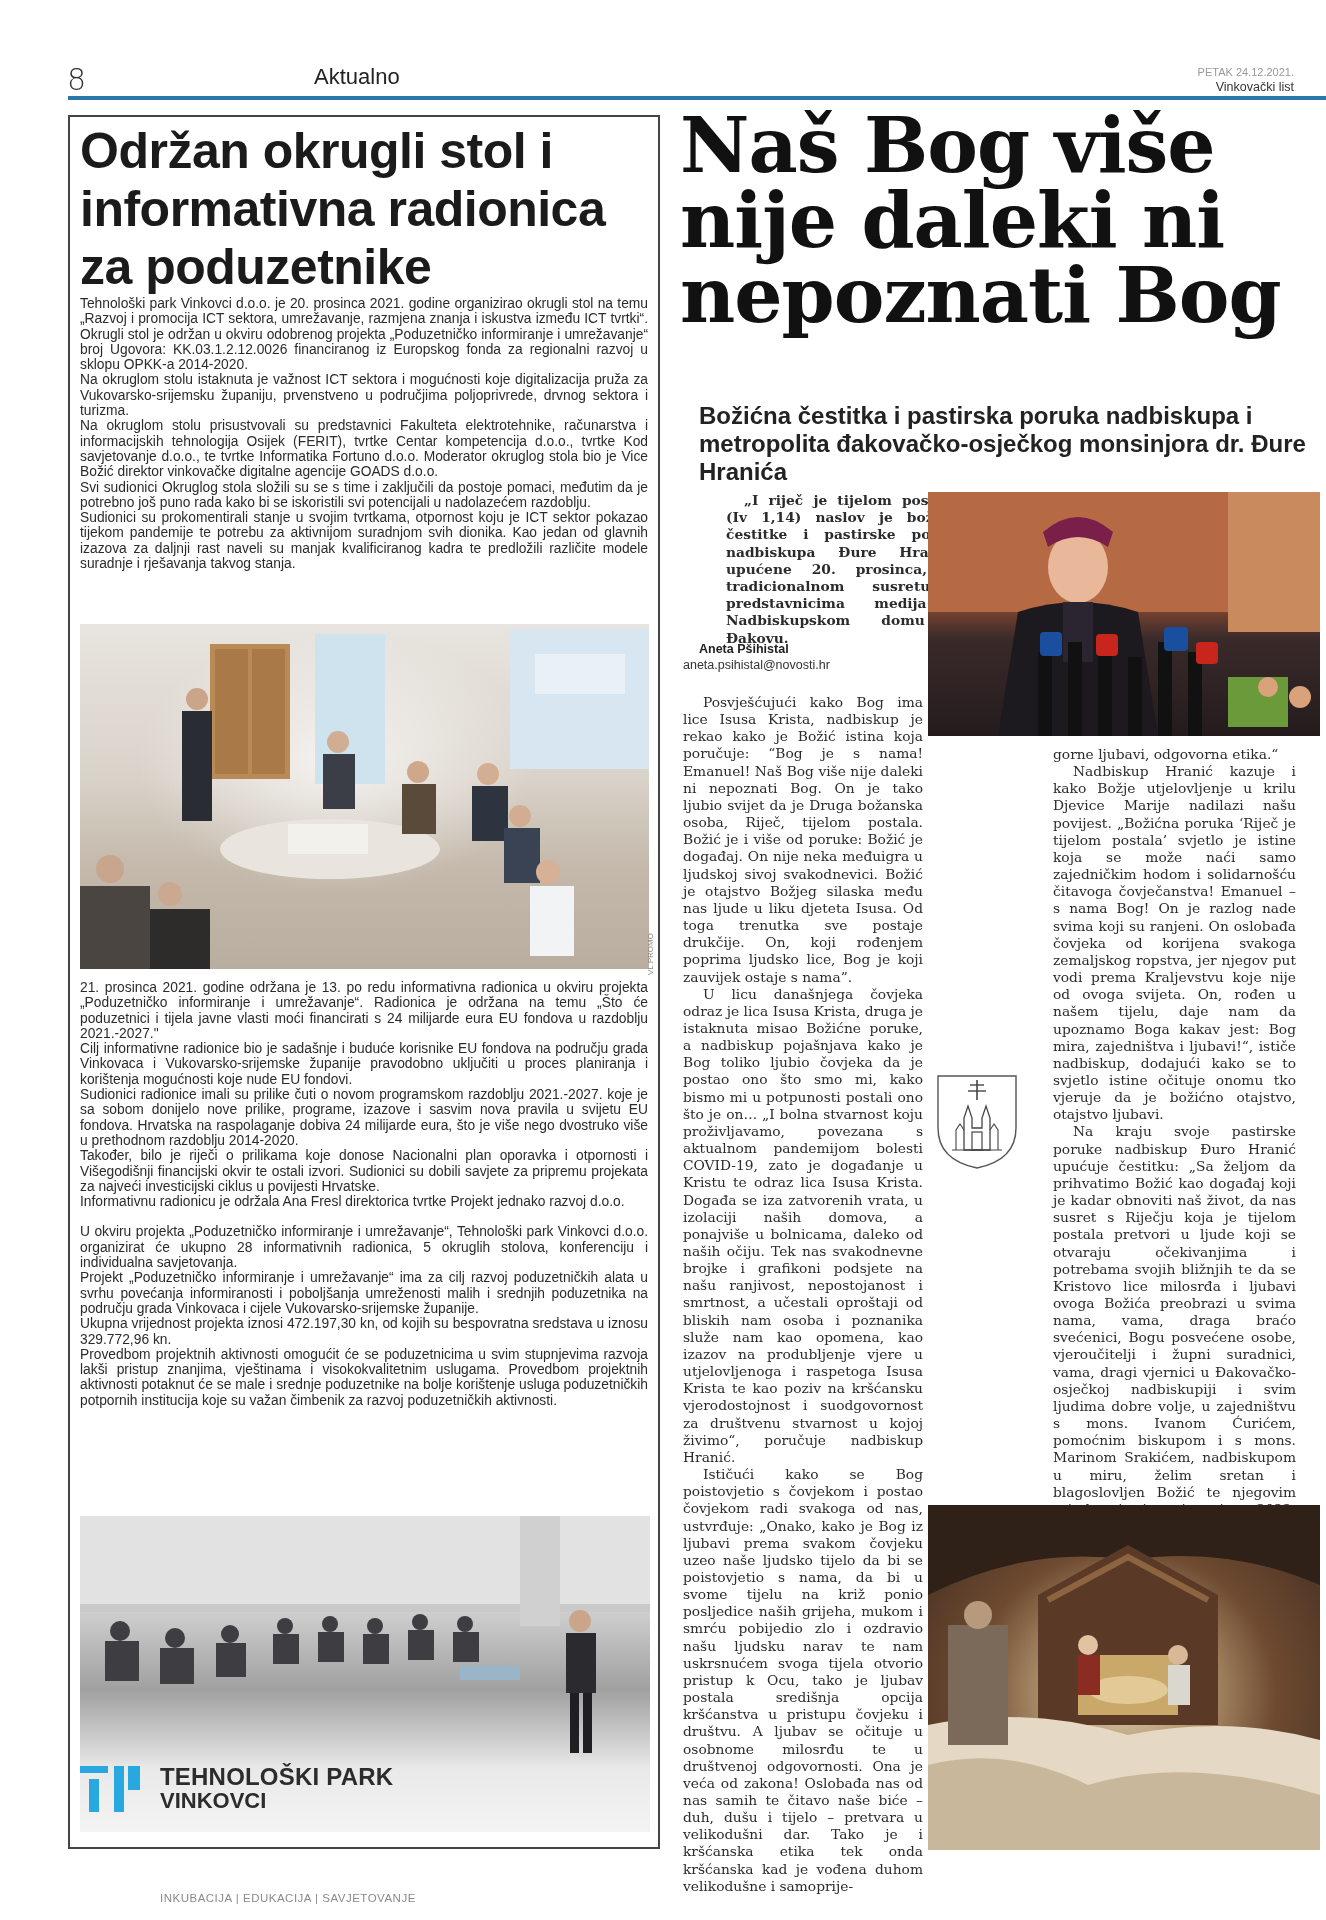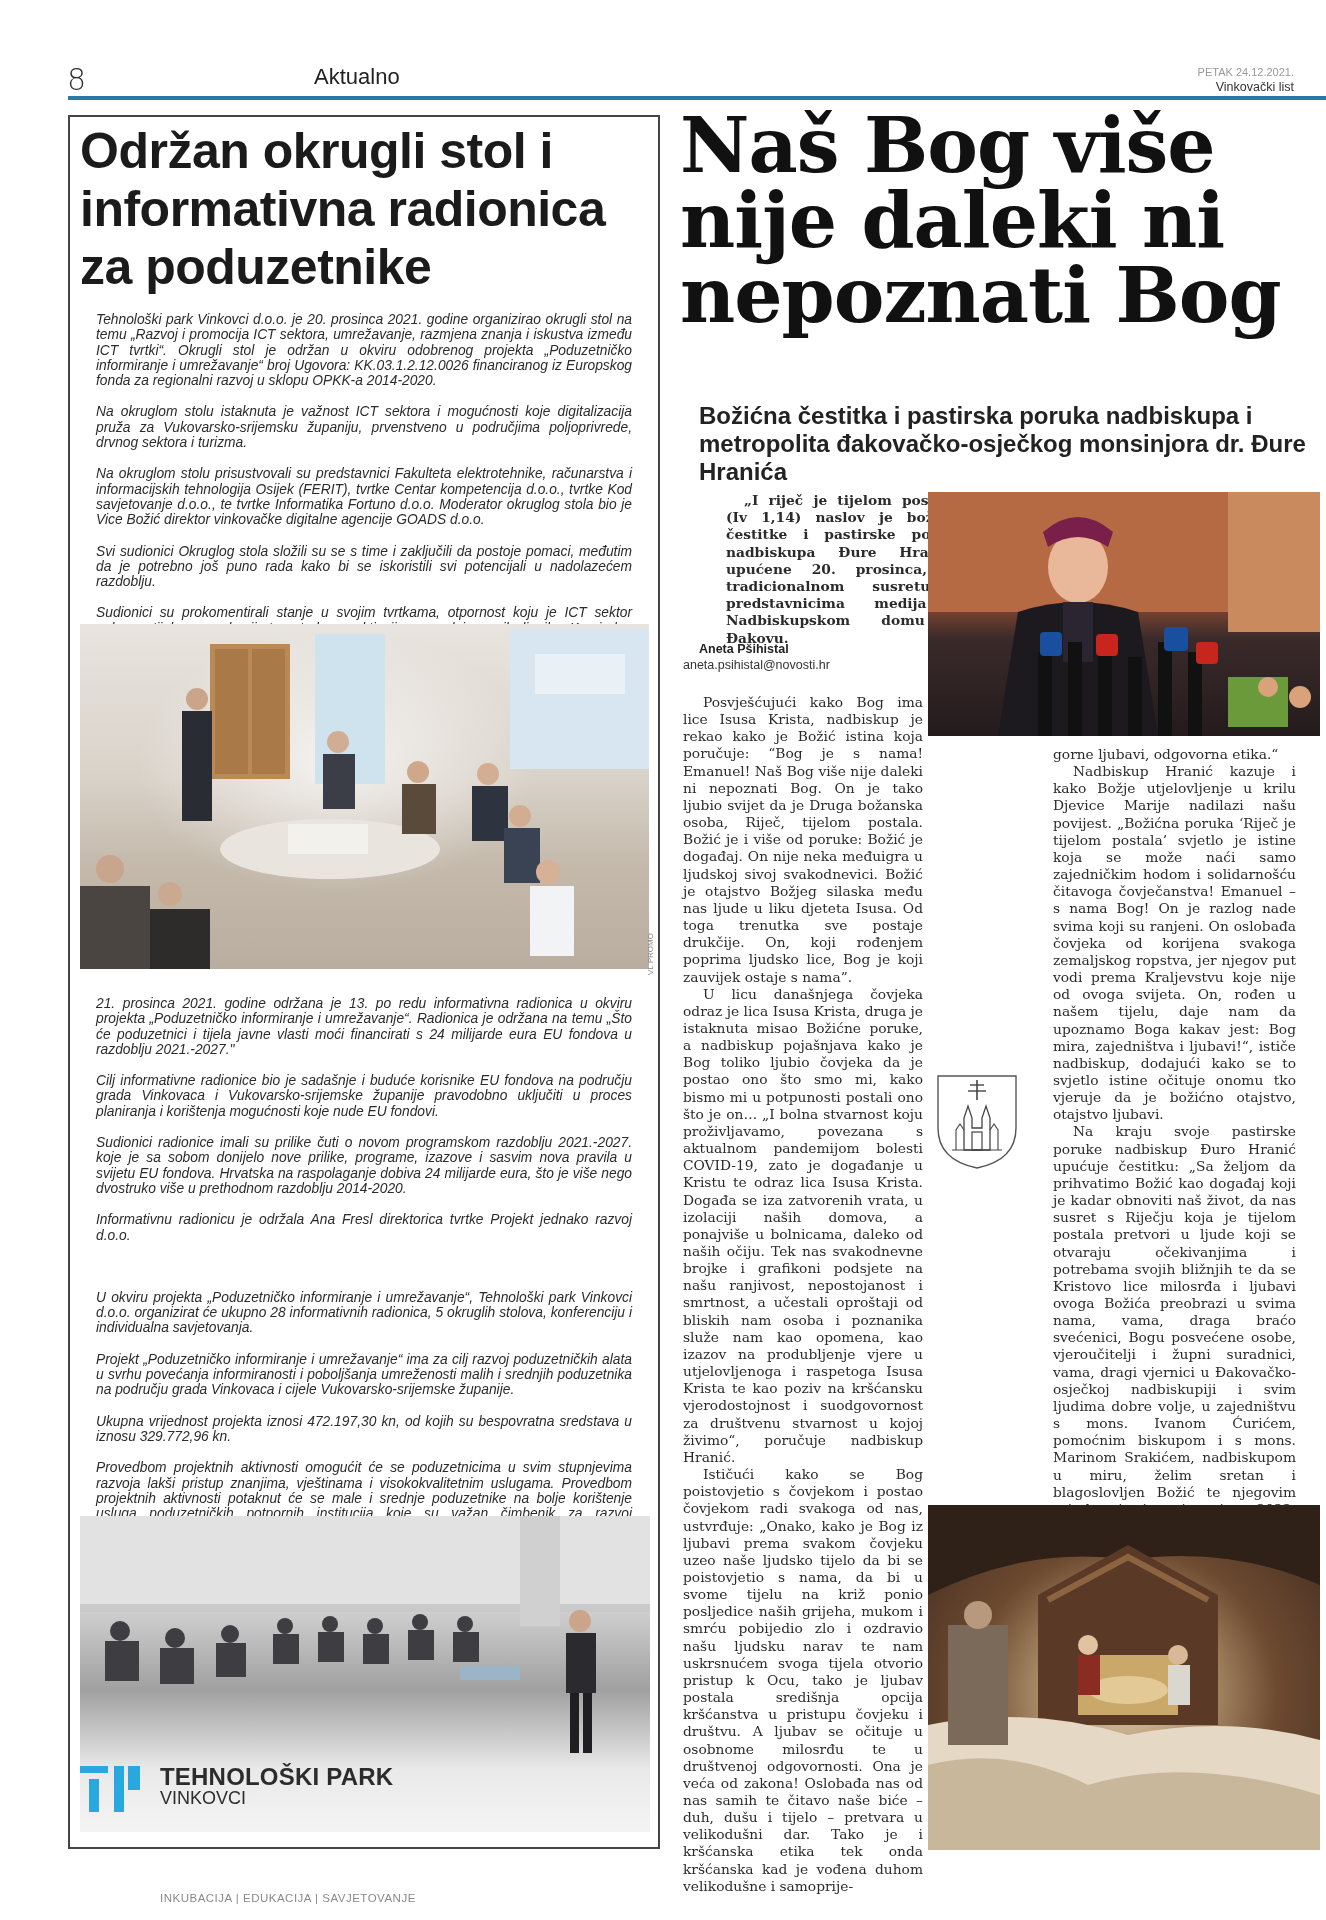--- a/index.html
+++ b/index.html
@@ -12,36 +12,36 @@
   #page-number { left: 67px; top: 62px; font-size: 30px; font-family: "DejaVu Sans", sans-serif; font-weight: 200; color: #333; }
   #section-name { left: 314px; top: 64px; font-size: 22px; color: #222; }
   #header-date { right: 32px; top: 66px; font-size: 11px; color: #999; text-align: right; }
   #header-paper { right: 32px; top: 80px; font-size: 12.5px; color: #333; text-align: right; }
   #header-rule { left: 68px; top: 96px; width: 1258px; height: 4px; background: #2a78a8; }
 
   
   #left-box { left: 68px; top: 115px; width: 592px; height: 1734px; border: 2px solid #444; box-sizing: border-box; }
   #left-title { left: 80px; top: 122px; width: 580px; font-size: 50px; line-height: 58px; font-weight: bold; color: #1b1b1b; letter-spacing: -0.5px; }
   .lbody { font-size: 13.8px; line-height: 15.3px; color: #2b2b2b; text-align: justify; }
-  .lbody p { margin: 16px; font-style: italic; }
+  .lbody p { margin: 0; }
   #left-body-1 { left: 80px; top: 296px; width: 568px; }
   #left-body-2 { left: 80px; top: 980px; width: 568px; }
   .photo { overflow: hidden; }
   #photo-roundtable { left: 80px; top: 624px; width: 569px; height: 345px;
     background:
       radial-gradient(ellipse at 45% 40%, rgba(255,255,255,0.7), rgba(255,255,255,0) 45%),
       linear-gradient(180deg, #e8e4df 0%, #d9d2c9 45%, #c4b9ab 70%, #b8ad9f 100%); }
   #photo-workshop { left: 80px; top: 1516px; width: 570px; height: 316px;
     background: linear-gradient(180deg, #dcdcdc 0%, #cfcfcf 30%, #a0a0a0 55%, #e9e9e9 80%, #f4f4f4 100%); }
   #photo-credit-1 { left: 646px; top: 895px; font-size: 8px; color: #888; transform: rotate(-90deg); transform-origin: left top; white-space: nowrap; top: 975px; }
 
   
   #tp-logo-mark { left: 80px; top: 1766px; width: 70px; height: 46px; }
   #tp-logo-name1 { left: 160px; top: 1763px; font-size: 24px; font-weight: bold; color: #2c2c2c; letter-spacing: 0.2px; }
-  #tp-logo-name2 { left: 160px; top: 1788px; font-size: 18px; font-weight: normal; color: #2c2c2c; }
+  #tp-logo-name2 { left: 160px; top: 1788px; font-size: 22px; font-weight: bold; color: #2c2c2c; }
   #tp-logo-tagline { left: 160px; top: 1866px; font-size: 11.5px; color: #8a8a8a; letter-spacing: 0.5px; margin-top: 26px; }
 
   
   #right-title { left: 680px; top: 108px; width: 640px; font-size: 76px; line-height: 75px; font-weight: bold; color: #111; letter-spacing: -1px; }
   #right-subtitle { left: 683px; top: 386px; width: 640px; font-size: 24px; line-height: 28px; color: #222; }
   #intro { left: 683px; top: 492px; width: 240px; font-size: 13.8px; line-height: 17.2px; font-weight: bold; color: #2b2b2b; text-align: justify; text-indent: 18px; margin-left: 43px; }
   #author-name { left: 683px; top: 642px; font-size: 12.5px; font-weight: bold; color: #222; margin-left: 16px; }
   #author-email { left: 683px; top: 658px; font-size: 12.5px; color: #333; }
   .rcol { font-size: 13.8px; line-height: 17.15px; color: #2b2b2b; text-align: justify; }
   .rcol p { margin: 0; text-indent: 20px; }
@@ -107,20 +107,21 @@
     <circle cx="90" cy="270" r="12" fill="#cba990"></circle>
       <rect x="70" y="285" width="60" height="60" fill="#2e2c2b"></rect>
   </svg>
 </div>
 <div id="photo-credit-1" class="abs sans">VL PROMO</div>
 
 <div id="left-body-2" class="abs sans lbody">
   <p>21. prosinca 2021. godine održana je 13. po redu informativna radionica u okviru projekta „Poduzetničko informiranje i umrežavanje“. Radionica je održana  na temu „Što će poduzetnici i tijela javne vlasti moći financirati s 24 milijarde eura EU fondova u razdoblju 2021.-2027."</p>
   <p>Cilj informativne radionice bio je sadašnje i buduće korisnike EU fondova na području grada Vinkovaca i Vukovarsko-srijemske županije pravodobno uključiti u proces planiranja i korištenja mogućnosti koje nude EU fondovi.</p>
   <p>Sudionici radionice imali su prilike čuti o novom programskom razdoblju 2021.-2027. koje je sa sobom donijelo nove prilike, programe, izazove i sasvim nova pravila u svijetu EU fondova. Hrvatska na raspolaganje dobiva 24 milijarde eura, što je više nego dvostruko više u prethodnom razdoblju 2014-2020.</p>
+  <p>Također, bilo je riječi o prilikama koje donose Nacionalni plan oporavka i otpornosti i Višegodišnji financijski okvir te ostali izvori. Sudionici su dobili savjete za pripremu projekata za najveći investicijski ciklus u povijesti Hrvatske.</p>
   <p>Informativnu radionicu je održala Ana Fresl direktorica tvrtke Projekt jednako razvoj d.o.o.</p>
   <p style="height:15px"></p>
   <p>U okviru projekta „Poduzetničko informiranje i umrežavanje“, Tehnološki park Vinkovci d.o.o. organizirat će ukupno 28 informativnih radionica, 5 okruglih stolova, konferenciju i individualna savjetovanja.</p>
   <p>Projekt „Poduzetničko informiranje i umrežavanje“ ima za cilj razvoj poduzetničkih alata u svrhu povećanja informiranosti i poboljšanja umreženosti malih i srednjih poduzetnika na području grada Vinkovaca i cijele Vukovarsko-srijemske županije.</p>
   <p>Ukupna vrijednost projekta iznosi 472.197,30 kn, od kojih su bespovratna sredstava u iznosu 329.772,96 kn.</p>
   <p>Provedbom projektnih aktivnosti omogućit će se poduzetnicima u svim stupnjevima razvoja lakši pristup znanjima, vještinama i visokokvalitetnim uslugama. Provedbom projektnih aktivnosti potaknut će se male i srednje poduzetnike na bolje korištenje usluga poduzetničkih potpornih institucija koje su važan čimbenik za razvoj poduzetničkih aktivnosti.</p>
 </div>
 
 <div id="photo-workshop" class="abs photo" title="Informativna radionica">
   <svg width="570" height="316" viewBox="0 0 570 316">

